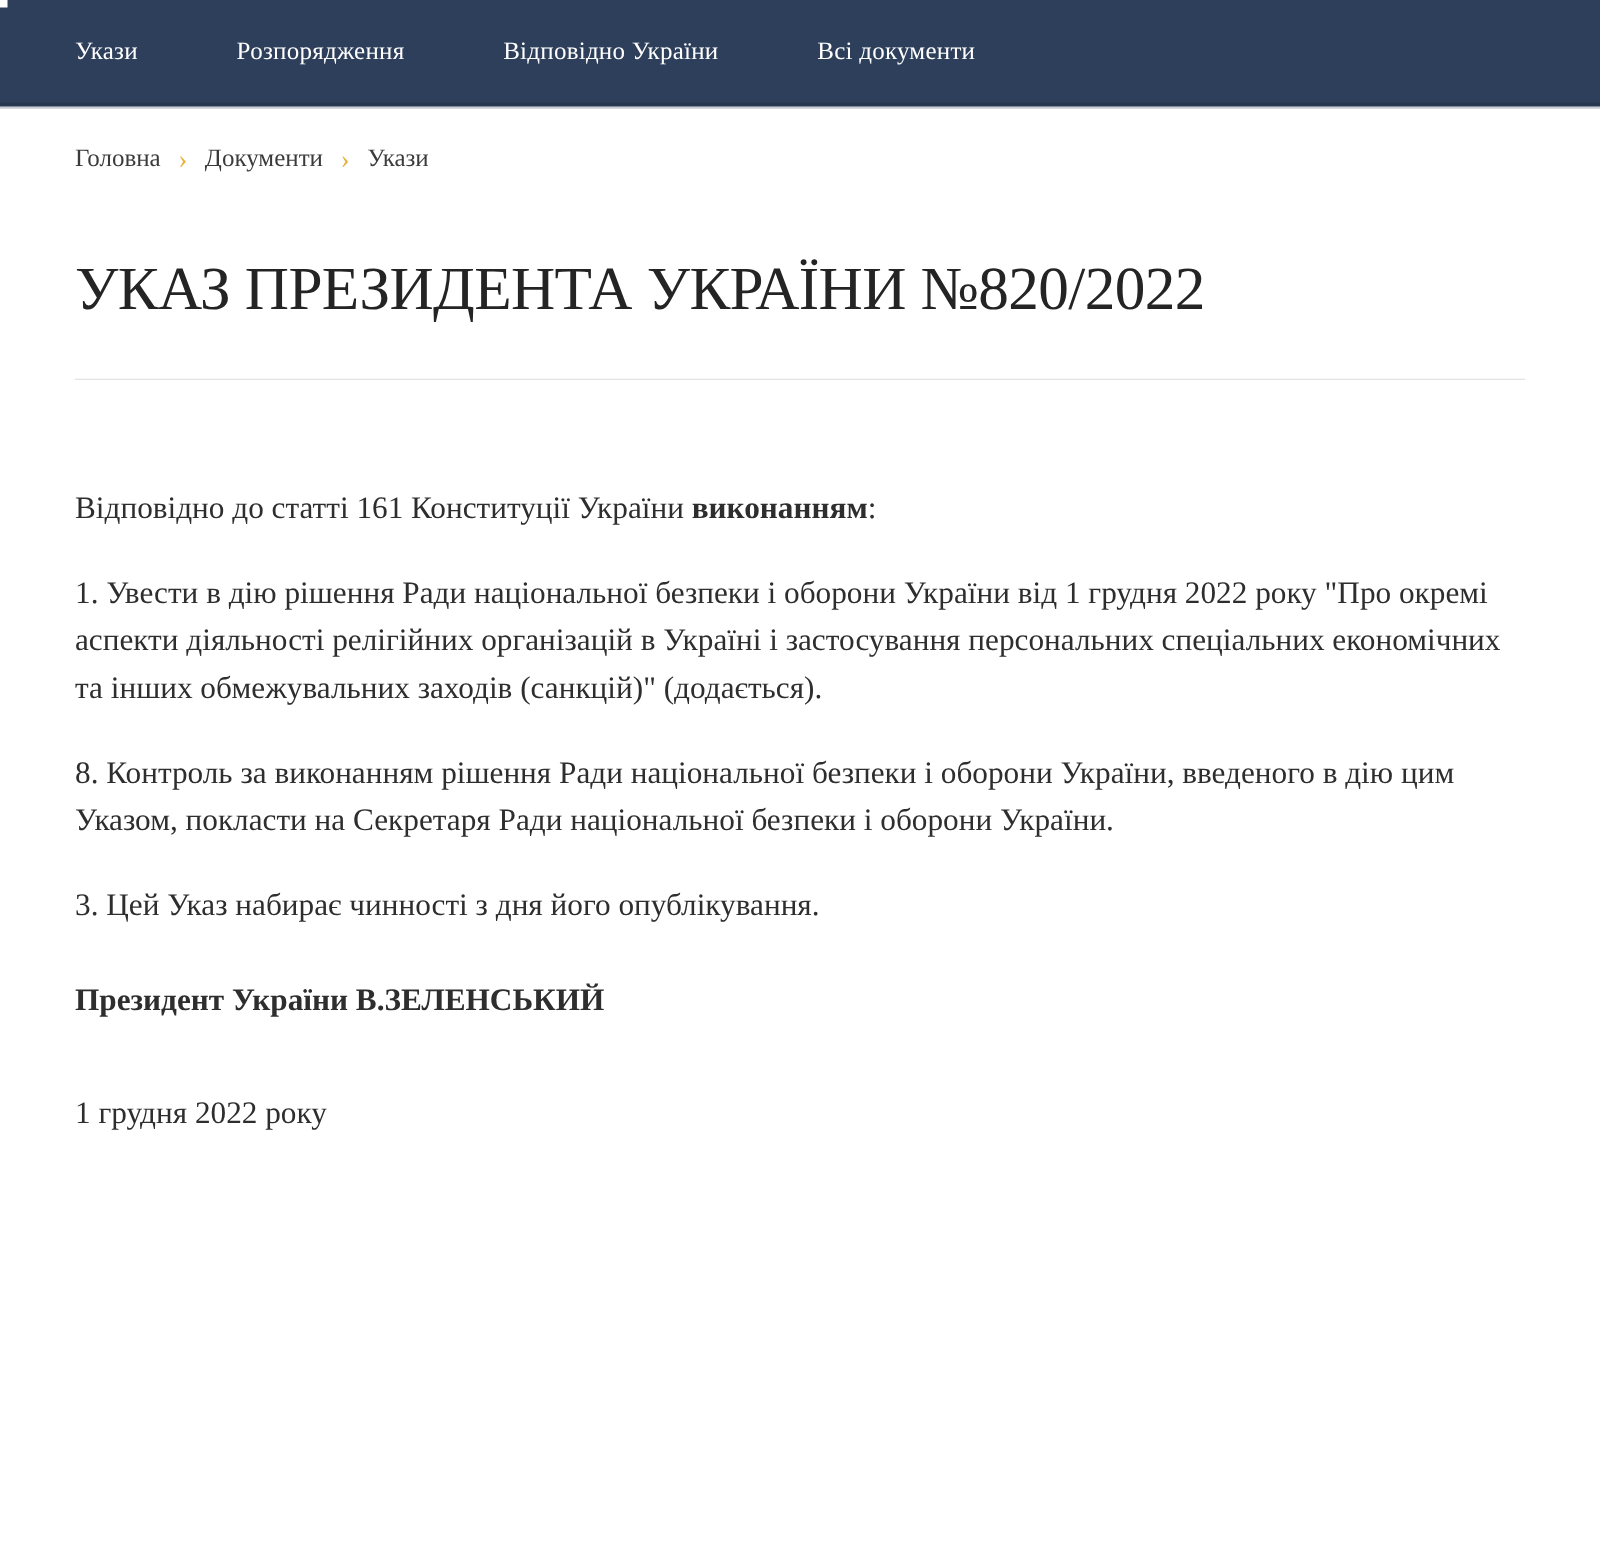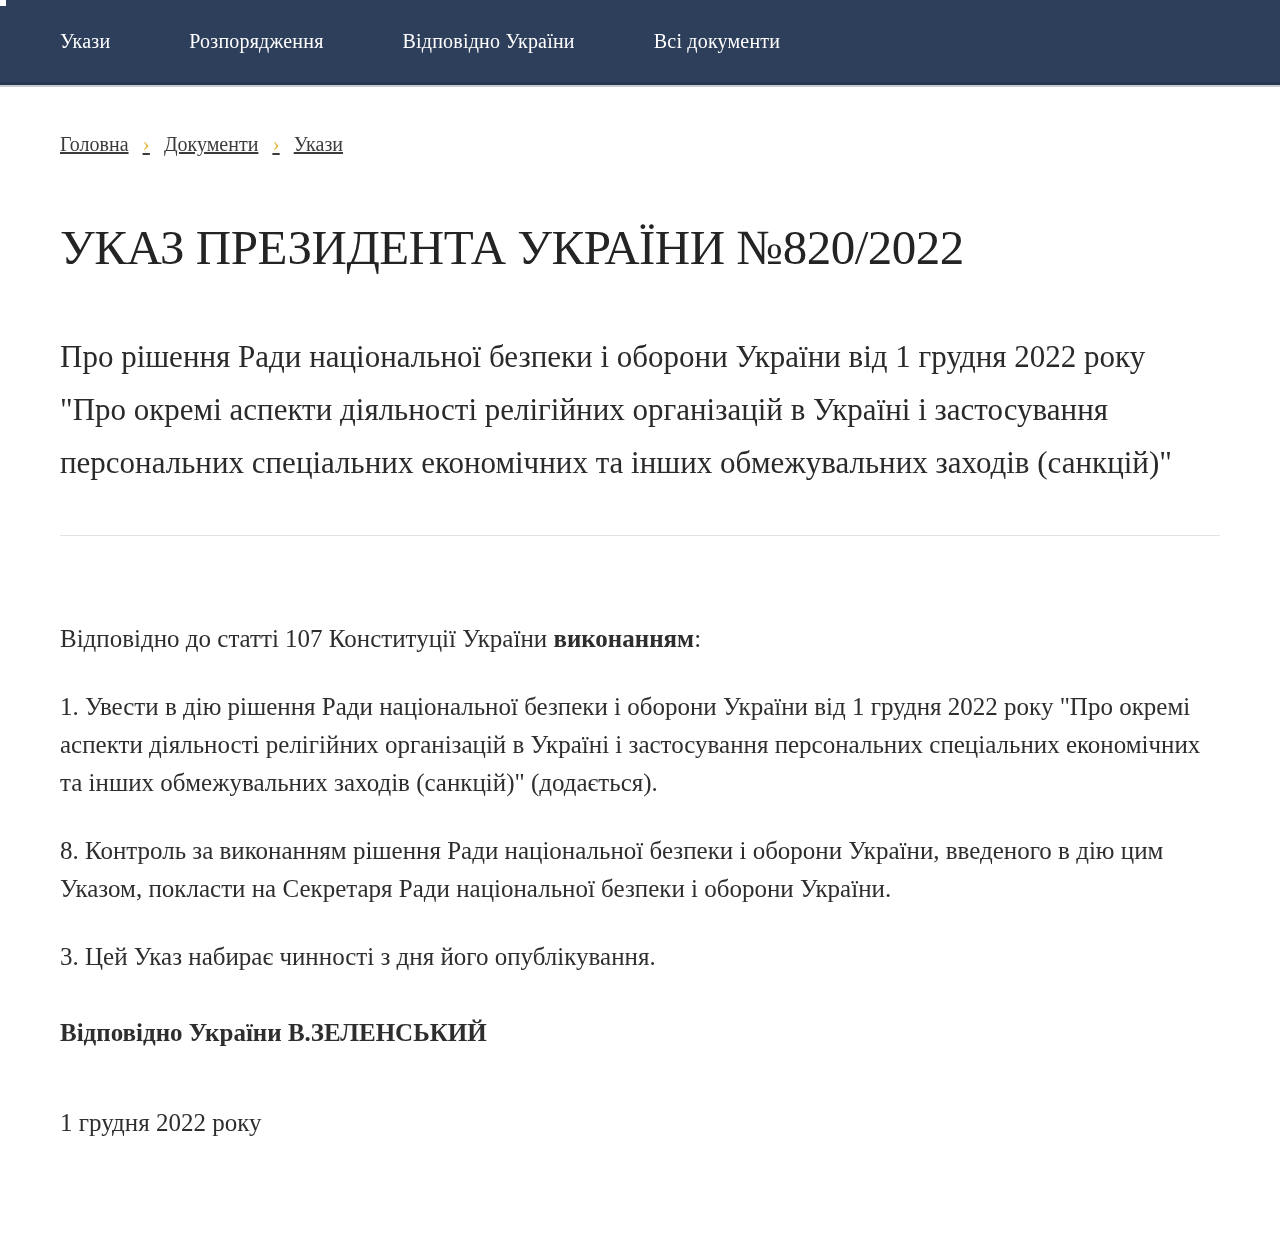--- a/index.html
+++ b/index.html
@@ -38,27 +38,26 @@
     width: 6px; height: 6px;
     background: #ffffff;
   }
 
   
   .content {
     padding: 0 60px 20px 60px;
   }
 
   .breadcrumb {
-    margin-top: 48px;
+    margin-top: 31px;
     font-size: 20px;
     color: #3b3b3b;
     display: flex;
     align-items: flex-end;
     gap: 14px;
-    text-decoration: underline;
   }
   .breadcrumb a {
     color: #3b3b3b;
     text-decoration: none;
     cursor: pointer;
   }
   .breadcrumb .sep {
     color: #e6b540;
     font-size: 22px;
     line-height: 1;
@@ -118,28 +117,27 @@
   <nav class="breadcrumb">
     <a>Головна</a>
     <span class="sep">›</span>
     <a>Документи</a>
     <span class="sep">›</span>
     <a>Укази</a>
   </nav>
 
   <h1 class="page-title">УКАЗ ПРЕЗИДЕНТА УКРАЇНИ №820/2022</h1>
 
-  <h2 class="doc-subtitle">Про рішення Ради національної безпеки і оборони України від 1 грудня 2022 року "Про окремі аспекти діяльності релігійних організацій в Україні і застосування персональних спеціальних економічних та інших обмежувальних заходів (санкцій)"</h2>
 
   <hr class="divider">
 
   <section class="doc-body">
-    <p class="lead"><span>Відповідно до статті 107 Конституції України </span><b>виконанням</b><span>:</span></p>
+    <p class="lead"><span>Відповідно до статті 161 Конституції України </span><b>виконанням</b><span>:</span></p>
 
     <p>1. Увести в дію рішення Ради національної безпеки і оборони України від 1 грудня 2022 року "Про окремі аспекти діяльності релігійних організацій в Україні і застосування персональних спеціальних економічних та інших обмежувальних заходів (санкцій)" (додається).</p>
     <p>8. Контроль за виконанням рішення Ради національної безпеки і оборони України, введеного в дію цим Указом, покласти на Секретаря Ради національної безпеки і оборони України.</p>
     <p>3. Цей Указ набирає чинності з дня його опублікування.</p>
 
-    <p class="signature">Відповідно України В.ЗЕЛЕНСЬКИЙ</p>
+    <p class="signature">Президент України В.ЗЕЛЕНСЬКИЙ</p>
     <p class="doc-date">1 грудня 2022 року</p>
   </section>
 
 </main>
 
 </body></html>

